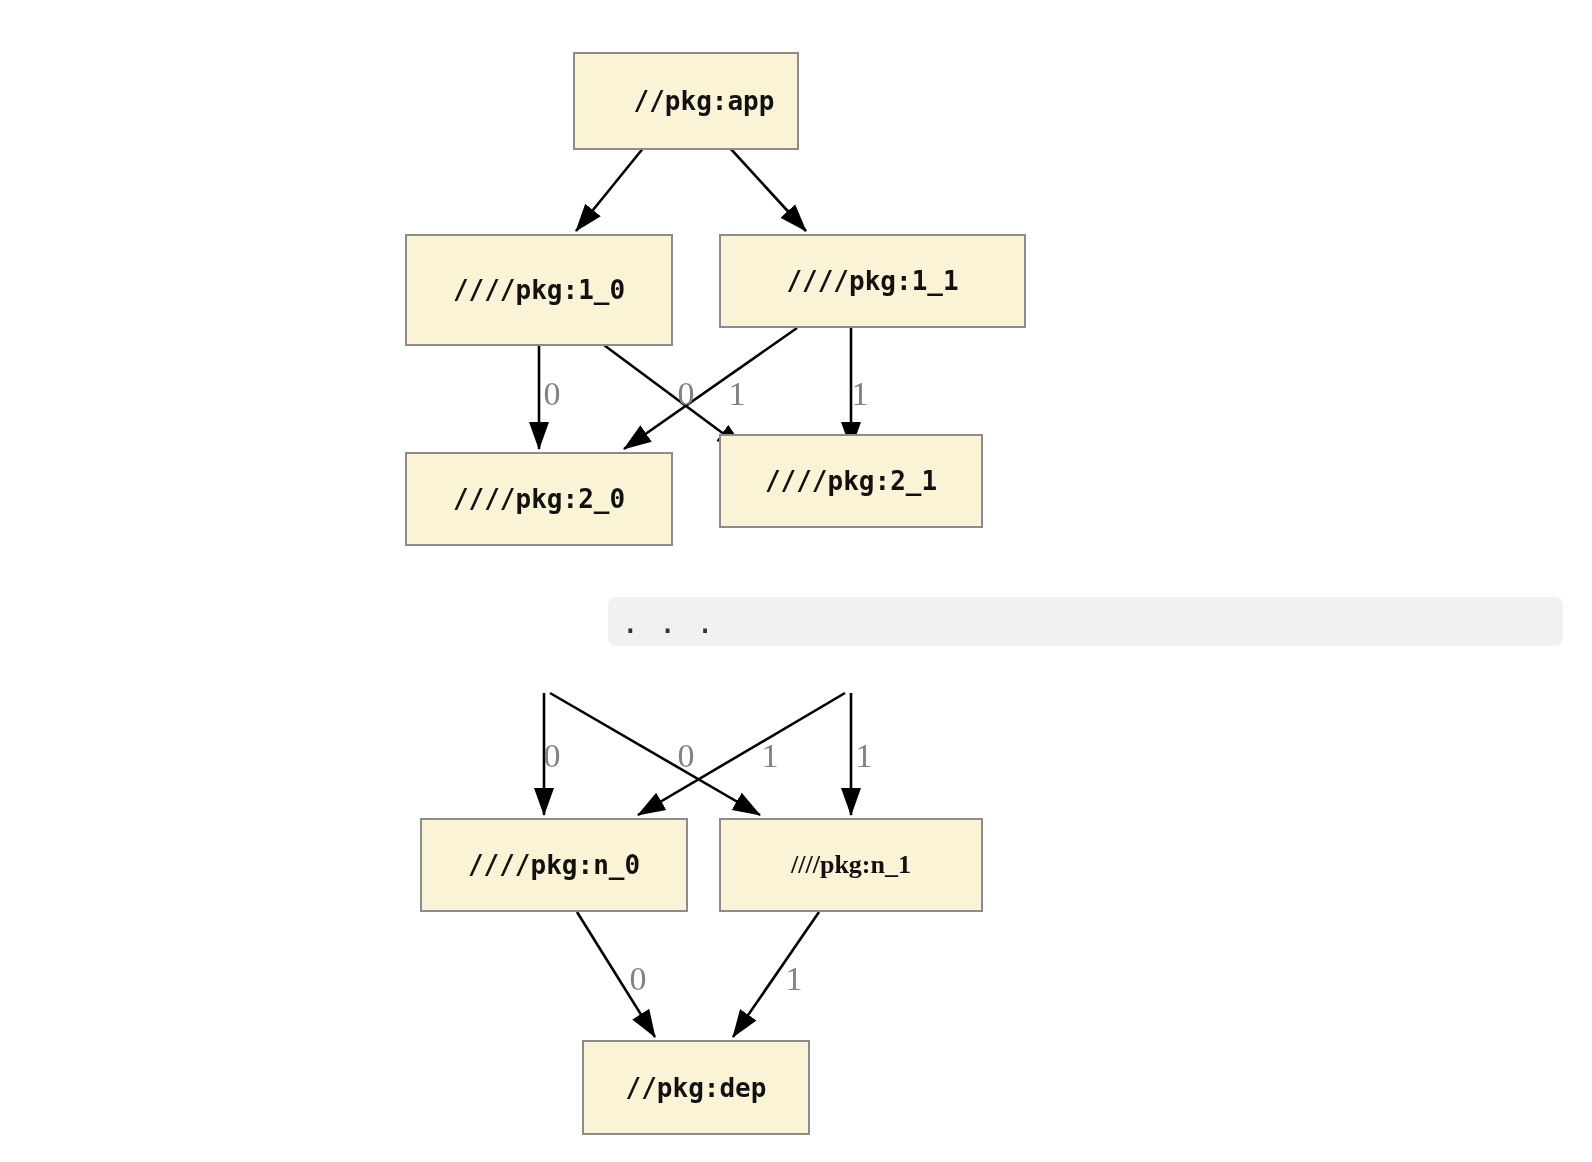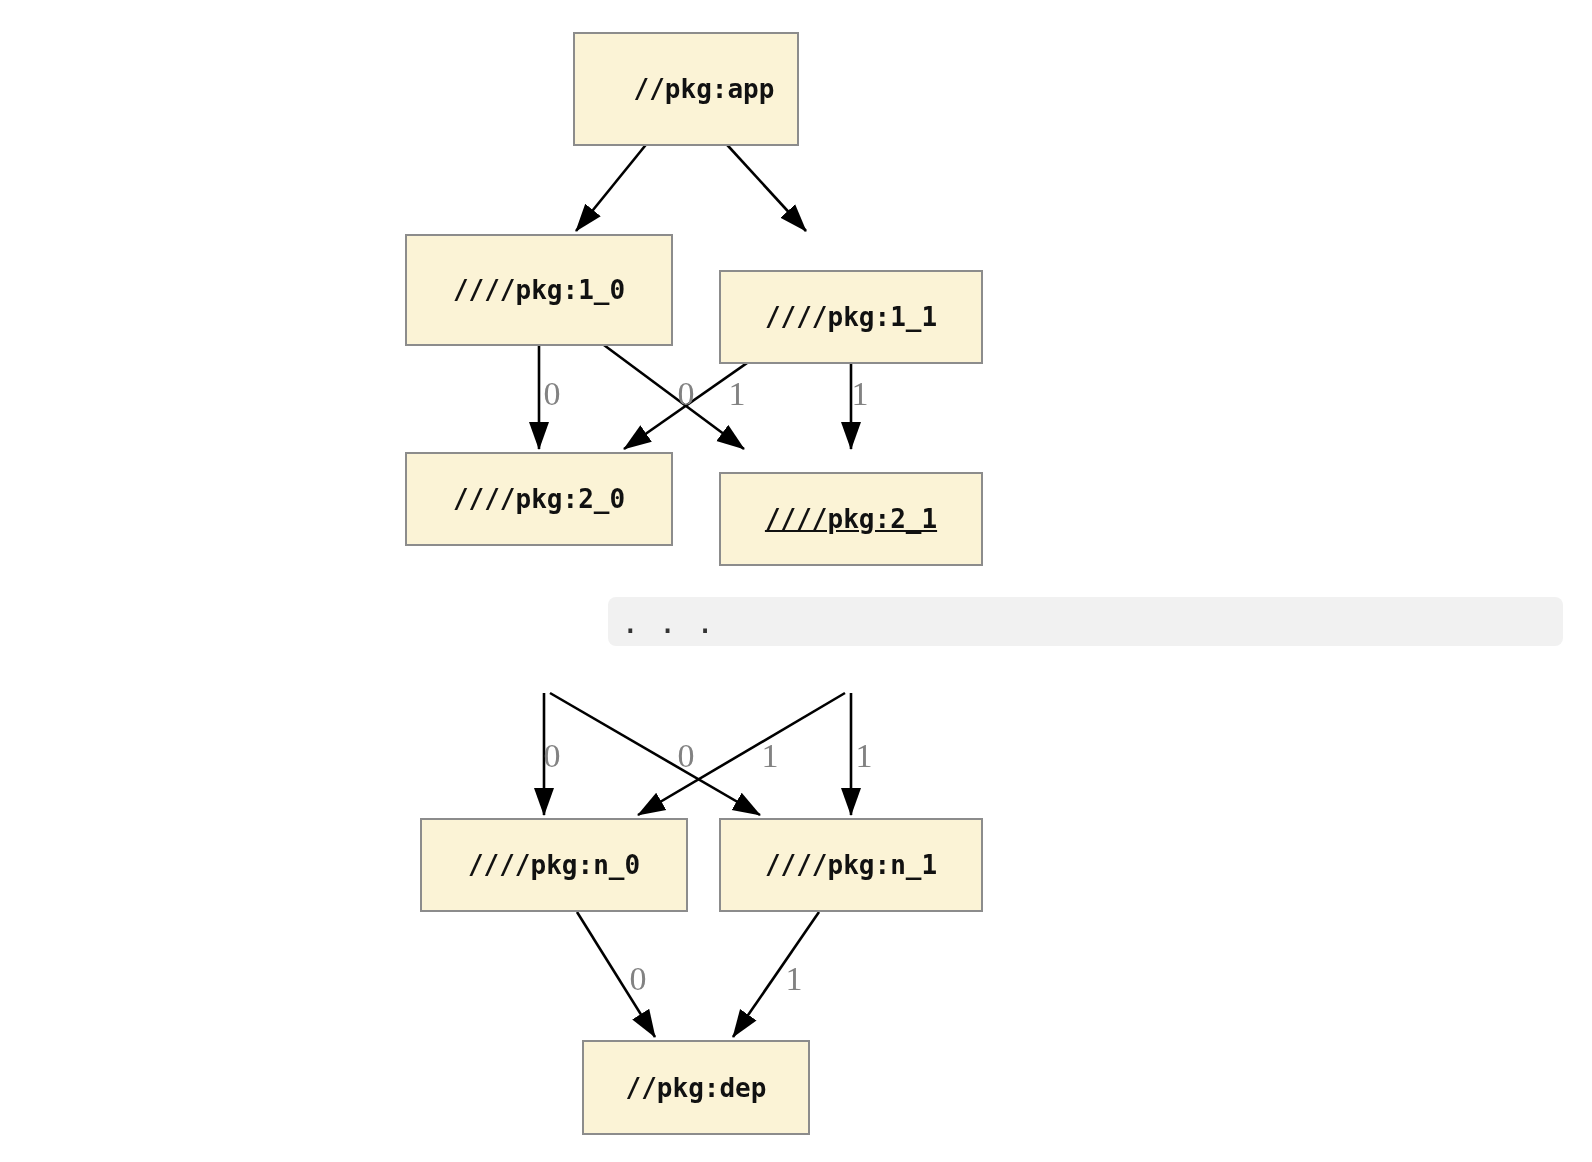--- a/index.html
+++ b/index.html
@@ -29,27 +29,27 @@
     border: 2.5px solid #8c8c8c;
     display: flex;
     align-items: center;
     justify-content: center;
     font-family: "DejaVu Sans Mono", monospace;
     font-weight: bold;
     font-size: 26px;
     color: #111111;
     white-space: nowrap;
   }
-  .node-app   { left: 573px; top: 32px;   width: 226px; height: 114px; padding-left: 36px; }
+  .node-app   { left: 573px; top: 52px;   width: 226px; height: 98px; padding-left: 36px; }
   .node-1-0   { left: 405px; top: 234px;  width: 268px; height: 112px; }
-  .node-1-1   { left: 719px; top: 234px;  width: 264px; height: 94px; margin-top: 36px; }
+  .node-1-1   { left: 719px; top: 234px;  width: 307px; height: 94px; }
   .node-2-0   { left: 405px; top: 452px;  width: 268px; height: 94px; }
-  .node-2-1   { left: 719px; top: 472px;  width: 264px; height: 94px; text-decoration: underline; }
+  .node-2-1   { left: 719px; top: 434px;  width: 264px; height: 94px; }
   .node-n-0   { left: 420px; top: 818px;  width: 268px; height: 94px; }
-  .node-n-1   { left: 719px; top: 818px;  width: 264px; height: 94px; }
+  .node-n-1   { left: 719px; top: 818px;  width: 264px; height: 94px; font-family: Liberation Serif, serif; }
   .node-dep   { left: 582px; top: 1040px; width: 228px; height: 95px; }
   .edge-label {
     position: absolute;
     transform: translate(-50%, -50%);
     font-family: "Liberation Serif", "DejaVu Serif", serif;
     font-size: 34px;
     color: #828282;
     line-height: 1;
   }
   .code-bar {

